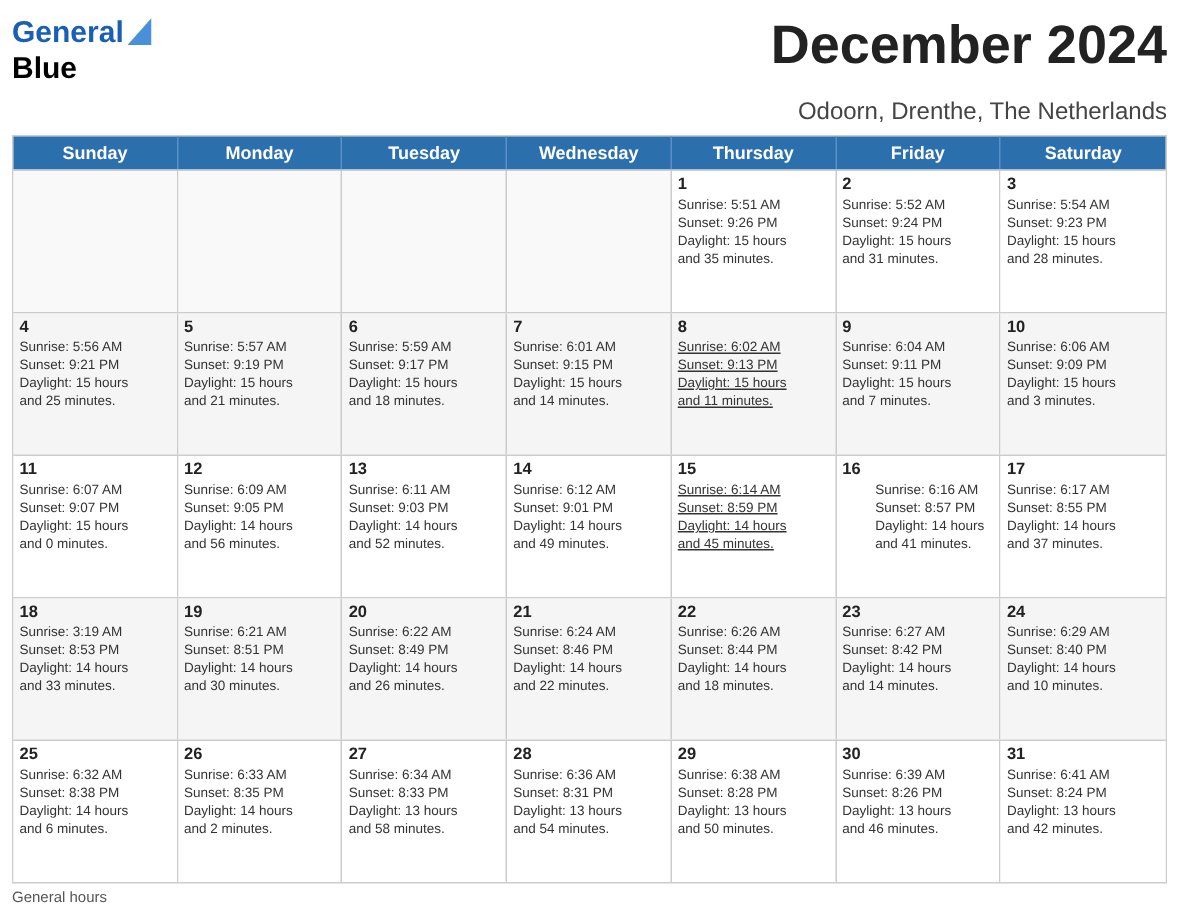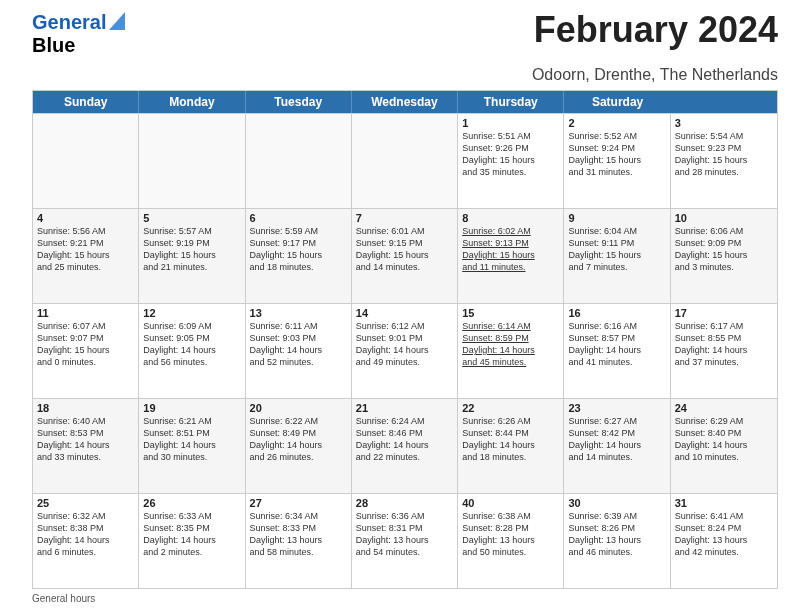--- a/index.html
+++ b/index.html
@@ -6,21 +6,21 @@
     body {
       font-family: Arial, sans-serif;
       background: #fff;
       width: 792px;
       height: 612px;
       overflow: hidden;
     }
     .page {
       width: 792px;
       height: 612px;
-      padding: 10px 14px 8px 32px;
+      padding: 10px 14px 8px 8px;
       display: flex;
       flex-direction: column;
     }
     .header {
       display: flex;
       align-items: flex-start;
       justify-content: space-between;
       margin-bottom: 6px;
     }
     .logo {
@@ -119,32 +119,33 @@
           <svg width="16" height="18" viewBox="0 0 16 18">
               <polygon points="0,18 16,18 16,0" fill="#4a90d9"></polygon>
             </svg>
         </span>
       </div>
       <div>
         <span style="font-size:20px;font-weight:bold;color:#000000;">Blue</span>
       </div>
     </div>
     <div class="title-block">
-      <div class="title-month">February 2024</div>
+      <div class="title-month">December 2024</div>
       <div class="title-location">Odoorn, Drenthe, The Netherlands</div>
     </div>
   </div>
 
   <div class="calendar">
     <div class="cal-header">
       <div class="cal-header-cell">Sunday</div>
       <div class="cal-header-cell">Monday</div>
       <div class="cal-header-cell">Tuesday</div>
       <div class="cal-header-cell">Wednesday</div>
       <div class="cal-header-cell">Thursday</div>
+      <div class="cal-header-cell">Friday</div>
       <div class="cal-header-cell">Saturday</div>
     </div>
     <div class="cal-body" id="cal-body">
     <div class="cal-row">
           <div class="cal-cell empty"></div>
           <div class="cal-cell empty"></div>
           <div class="cal-cell empty"></div>
           <div class="cal-cell empty"></div>
           <div class="cal-cell">
             <div class="day-num">1</div>
@@ -250,37 +251,37 @@
           </div>
           <div class="cal-cell">
             <div class="day-num">15</div>
             <div class="day-info" style="white-space: pre-line; text-decoration: underline;">Sunrise: 6:14 AM
 Sunset: 8:59 PM
 Daylight: 14 hours
 and 45 minutes.</div>
           </div>
           <div class="cal-cell">
             <div class="day-num">16</div>
-            <div class="day-info" style="white-space: pre-line;">Sunrise: 6:16 AM
+            <div class="day-info" style="white-space: pre-line; margin-left: 22px;">Sunrise: 6:16 AM
 Sunset: 8:57 PM
 Daylight: 14 hours
 and 41 minutes.</div>
           </div>
           <div class="cal-cell">
             <div class="day-num">17</div>
             <div class="day-info" style="white-space: pre-line;">Sunrise: 6:17 AM
 Sunset: 8:55 PM
 Daylight: 14 hours
 and 37 minutes.</div>
           </div>
         </div>
         <div class="cal-row">
           <div class="cal-cell alt-bg">
             <div class="day-num">18</div>
-            <div class="day-info" style="white-space: pre-line;">Sunrise: 6:40 AM
+            <div class="day-info" style="white-space: pre-line;">Sunrise: 3:19 AM
 Sunset: 8:53 PM
 Daylight: 14 hours
 and 33 minutes.</div>
           </div>
           <div class="cal-cell alt-bg">
             <div class="day-num">19</div>
             <div class="day-info" style="white-space: pre-line;">Sunrise: 6:21 AM
 Sunset: 8:51 PM
 Daylight: 14 hours
 and 30 minutes.</div>
@@ -344,21 +345,21 @@
 and 58 minutes.</div>
           </div>
           <div class="cal-cell">
             <div class="day-num">28</div>
             <div class="day-info" style="white-space: pre-line;">Sunrise: 6:36 AM
 Sunset: 8:31 PM
 Daylight: 13 hours
 and 54 minutes.</div>
           </div>
           <div class="cal-cell">
-            <div class="day-num">40</div>
+            <div class="day-num">29</div>
             <div class="day-info" style="white-space: pre-line;">Sunrise: 6:38 AM
 Sunset: 8:28 PM
 Daylight: 13 hours
 and 50 minutes.</div>
           </div>
           <div class="cal-cell">
             <div class="day-num">30</div>
             <div class="day-info" style="white-space: pre-line;">Sunrise: 6:39 AM
 Sunset: 8:26 PM
 Daylight: 13 hours

